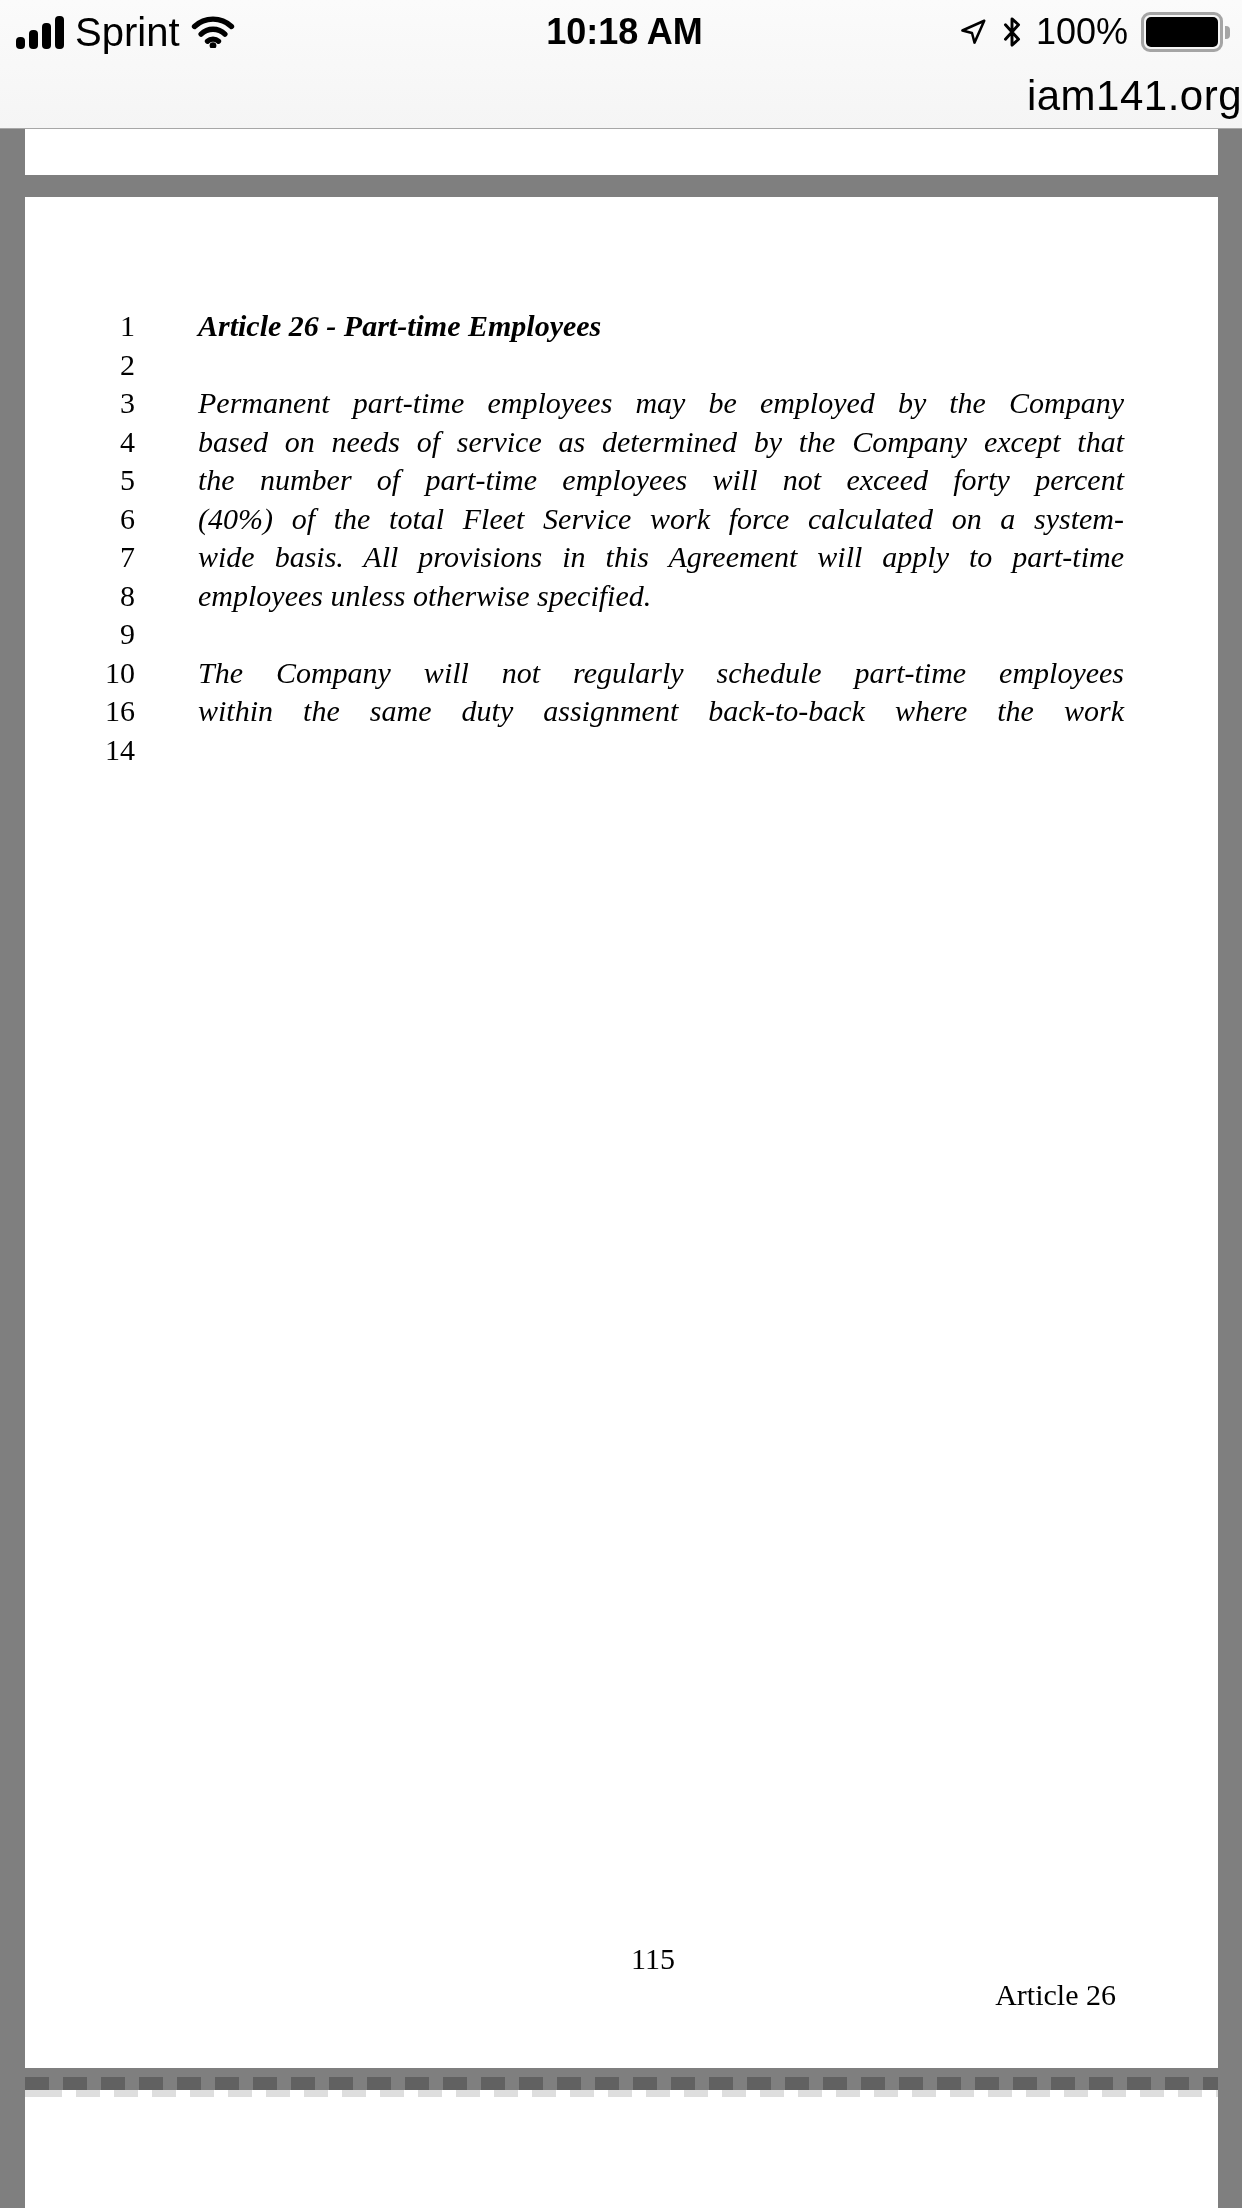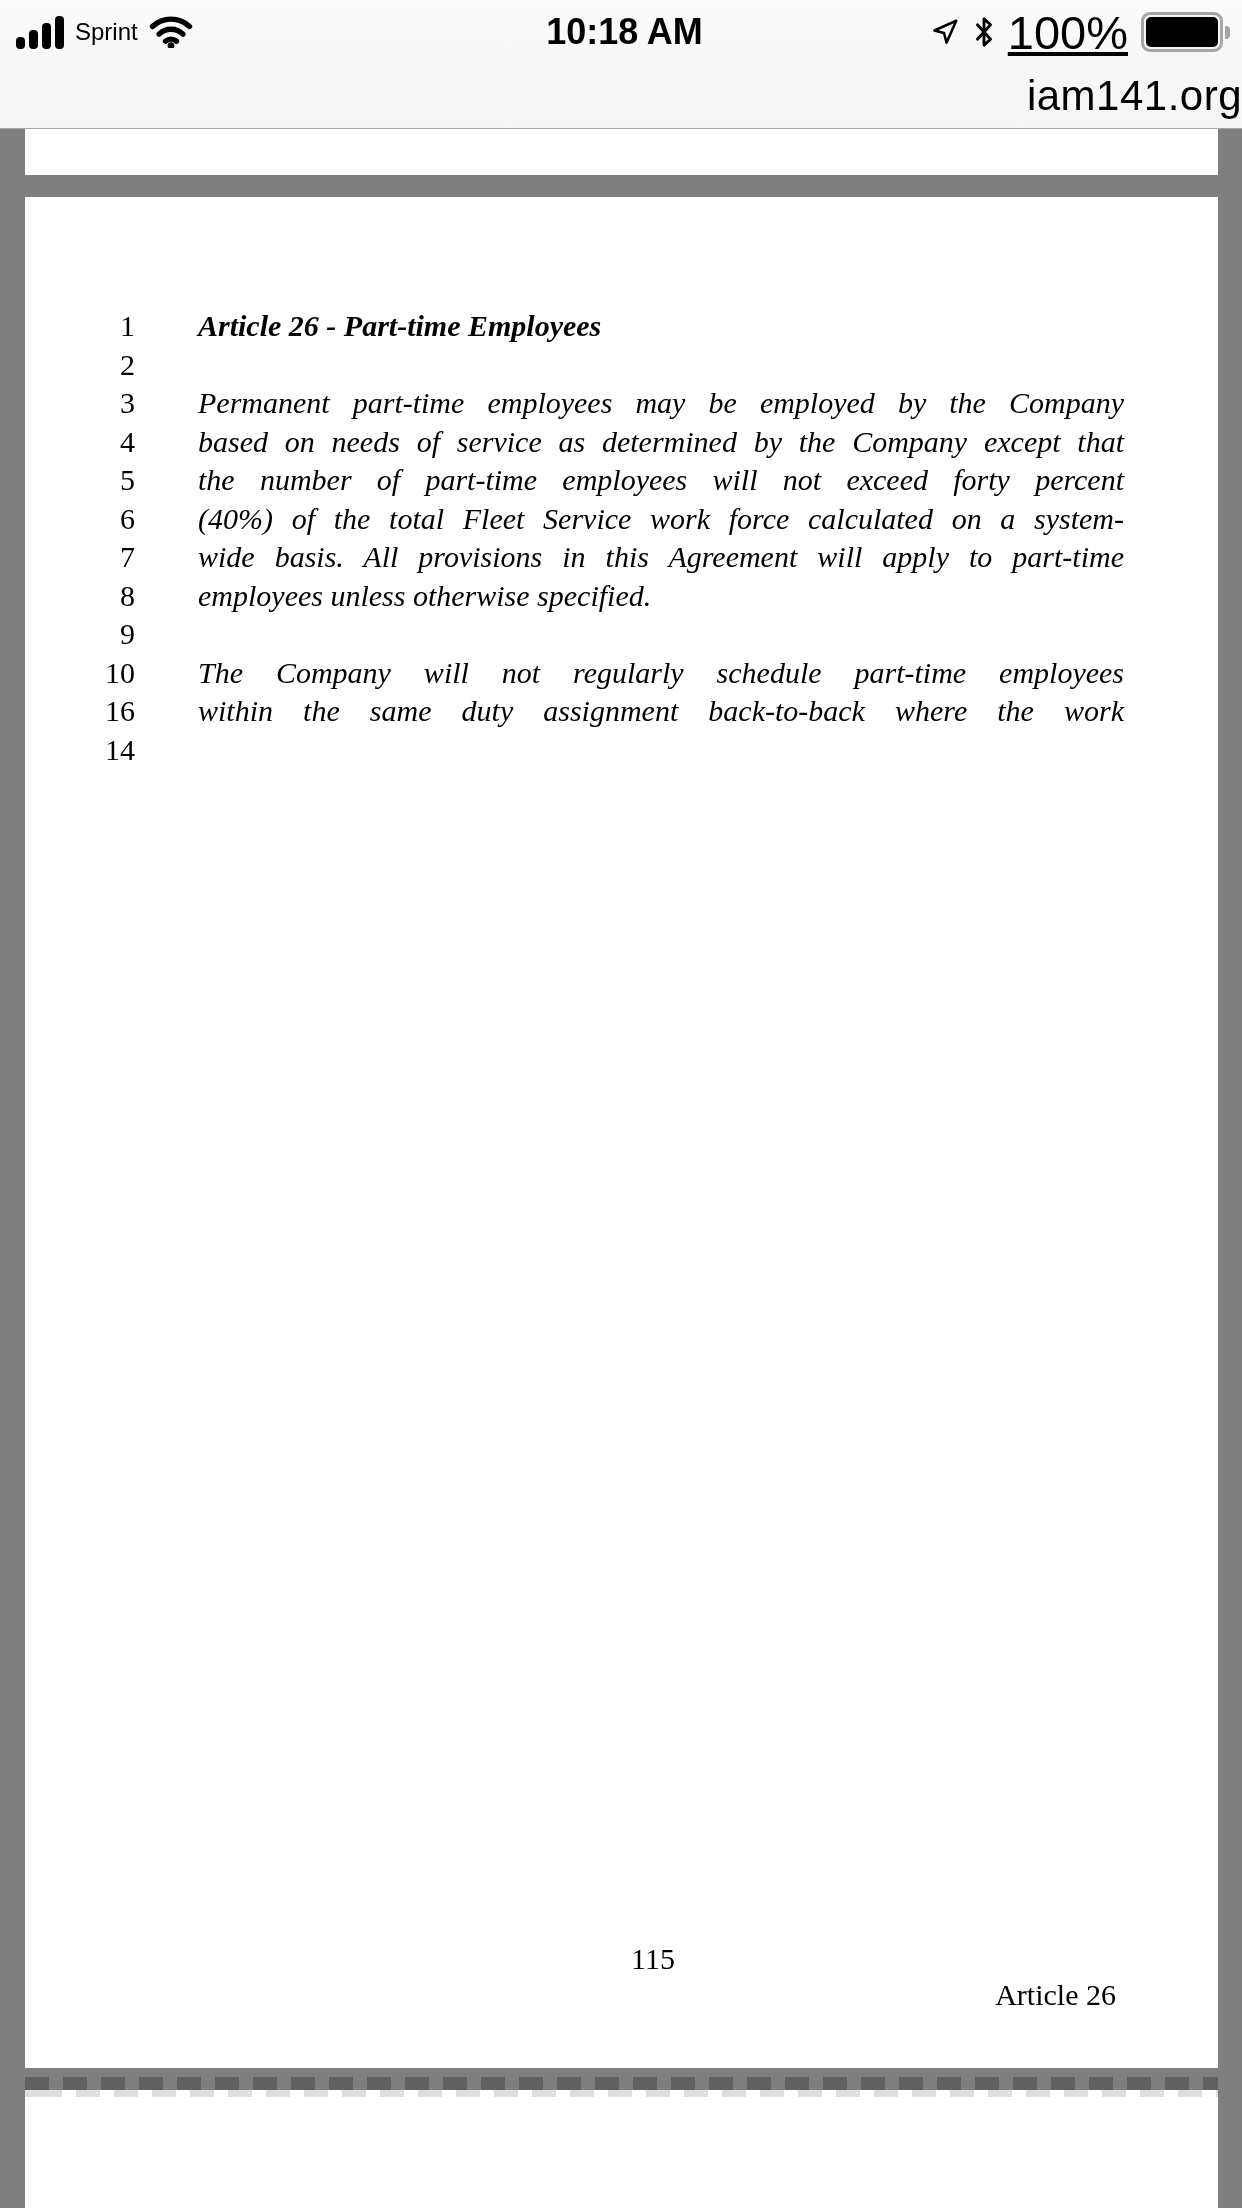--- a/index.html
+++ b/index.html
@@ -30,22 +30,22 @@
   }
   .status-center{
     position:absolute;left:7px;right:0;top:0;height:64px;
     display:flex;align-items:center;justify-content:center;
     font-size:36px;font-weight:600;color:#000;
   }
   .status-right{
     position:absolute;right:12px;top:0;height:64px;
     display:flex;align-items:center;gap:13px;
   }
-  .carrier-label{font-size:24px;color:#000;}
-  .battery-pct{font-size:47px;color:#000;text-decoration:underline;}
+  .carrier-label{font-size:40px;color:#000;}
+  .battery-pct{font-size:36px;color:#000;}
 
   
   .sigbars{display:flex;align-items:flex-end;gap:4px;height:34px;}
   .sigbars i{display:block;width:9px;background:#000;border-radius:4px;}
   .sigbars i:nth-child(1){height:12px;}
   .sigbars i:nth-child(2){height:19px;}
   .sigbars i:nth-child(3){height:26px;}
   .sigbars i:nth-child(4){height:33px;}
 
   .icon-svg{display:block;}

